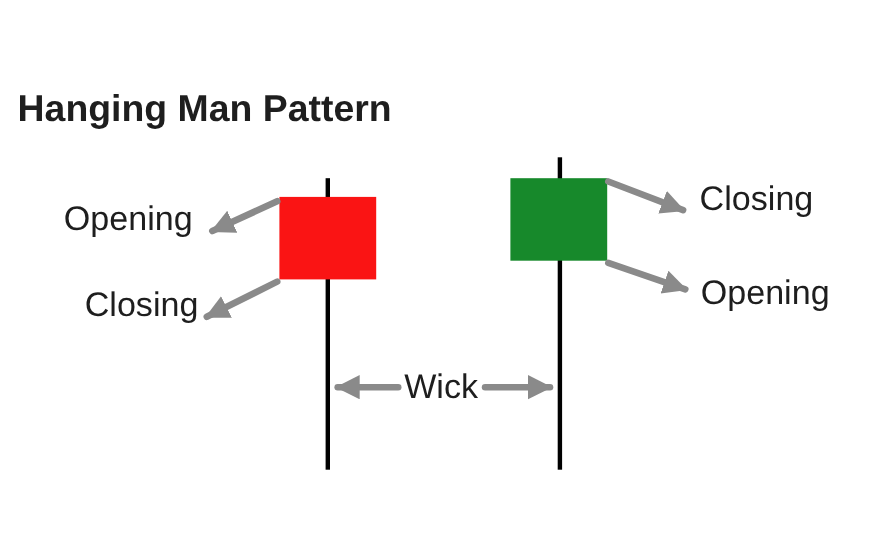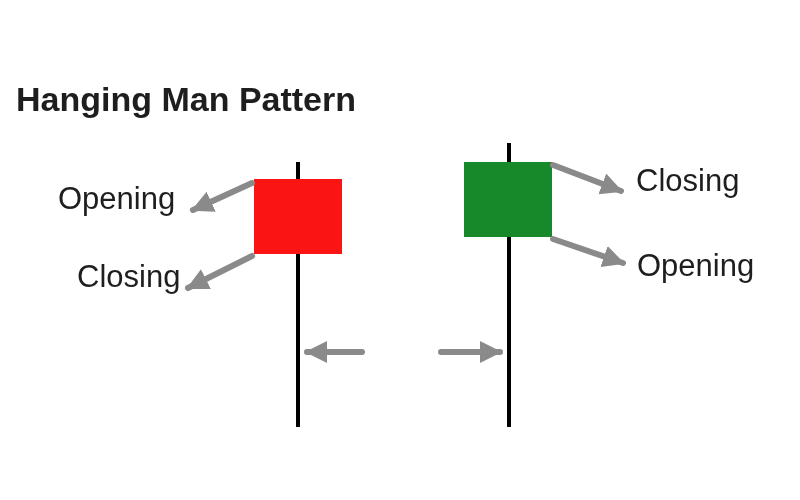--- a/index.html
+++ b/index.html
@@ -76,20 +76,21 @@
   <div class="wick left"></div>
   <div class="body bearish"></div>
 
   <div class="wick right"></div>
   <div class="body bullish"></div>
 
   <div class="label opening-left">Opening</div>
   <div class="label closing-left">Closing</div>
   <div class="label closing-right">Closing</div>
   <div class="label opening-right">Opening</div>
+  <div class="label wick-label">Wick</div>
 
   <svg class="arrows" width="800" height="500" viewBox="0 0 800 500" aria-hidden="true">
     <defs>
       <marker id="arrowhead" markerUnits="userSpaceOnUse" markerWidth="26" markerHeight="24" refX="20" refY="11" orient="auto">
         <path d="M0,0 L22,11 L0,22 Z"></path>
       </marker>
     </defs>
     <line x1="252" y1="183" x2="193" y2="210" marker-end="url(#arrowhead)"></line>
     <line x1="252" y1="256" x2="188" y2="288" marker-end="url(#arrowhead)"></line>
     <line x1="553" y1="165" x2="621" y2="191" marker-end="url(#arrowhead)"></line>

